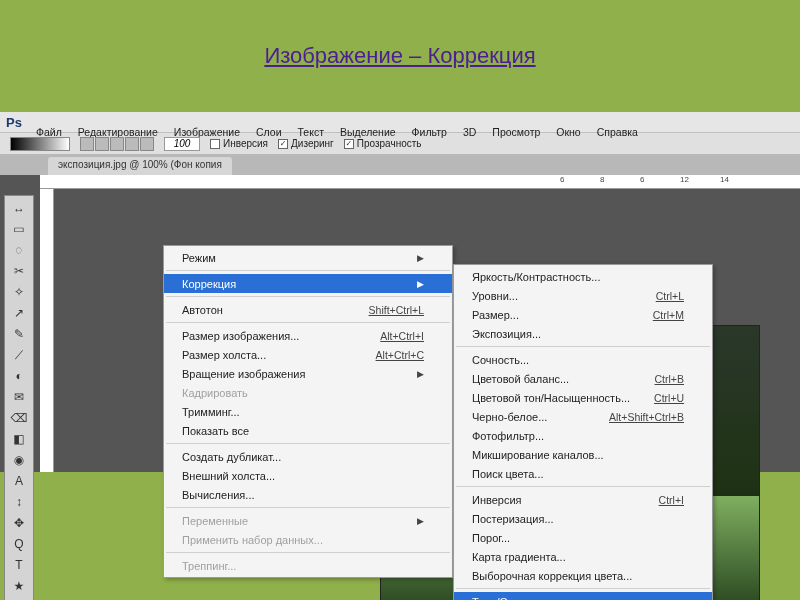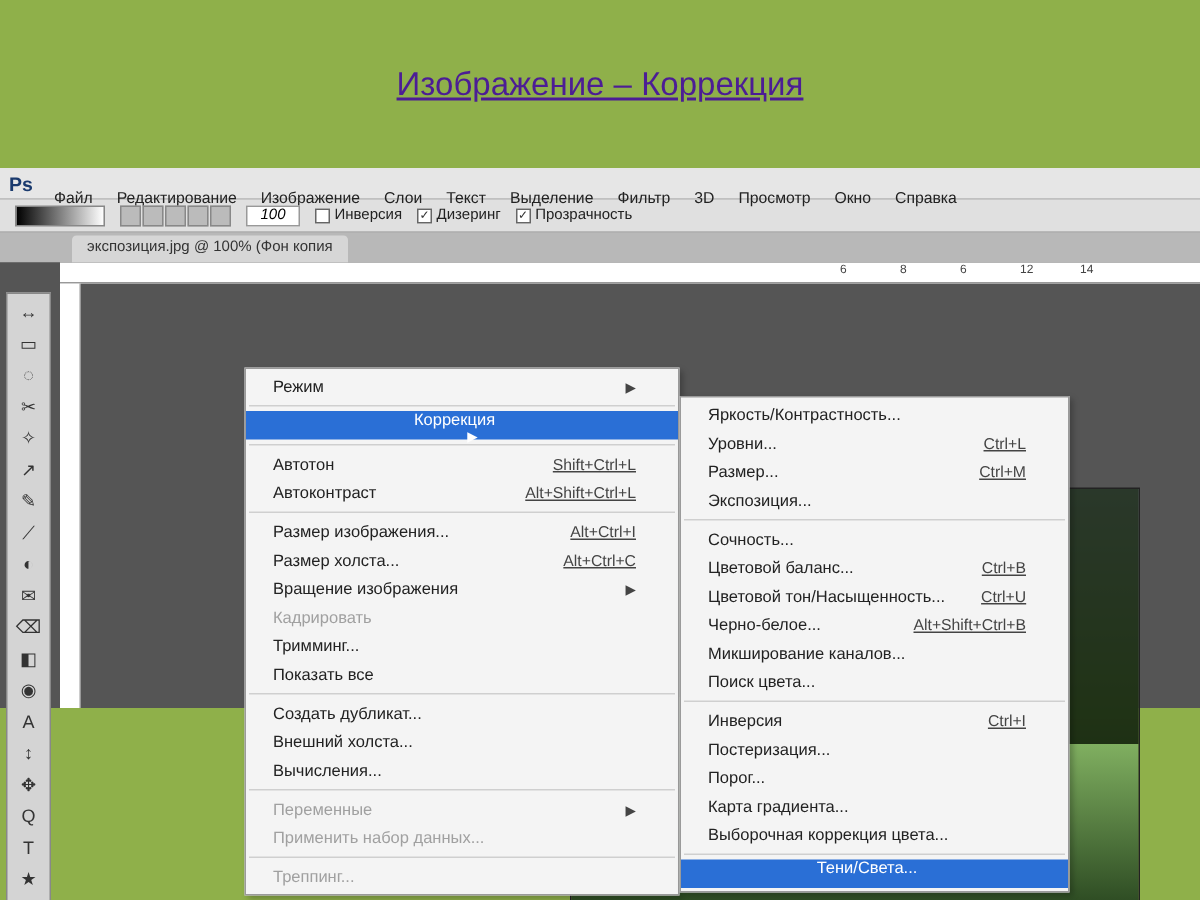--- a/index.html
+++ b/index.html
@@ -25,21 +25,21 @@
   .toolbox { position: absolute; top: 20px; left: 4px; width: 30px; background: #d4d4d4; border: 1px solid #888; padding: 2px 0; display: flex; flex-direction: column; align-items: center; gap: 2px; }
   .tbtn { width: 24px; height: 19px; background: #d4d4d4; border: 1px solid transparent; display: flex; align-items: center; justify-content: center; font-size: 12px; color: #333; cursor: default; }
   .photo { position: absolute; left: 380px; top: 150px; width: 380px; height: 280px; background: linear-gradient(#cfe2f0 0%, #8dbf6a 55%, #2c4a22 100%); border: 1px solid #222; overflow: hidden; }
   .photo .tree { position: absolute; top: -20px; left: -10px; width: 200px; height: 160px; background: radial-gradient(circle at 40% 40%, #1b3312 0%, #0e1d08 60%, transparent 70%); border-radius: 50%; opacity: .9; }
   .photo .tree2 { position: absolute; top: -30px; right: -10px; width: 120px; height: 200px; background: #0d1a07; border-radius: 60px 0 0 60px/120px 0 0 120px; opacity: .85; }
   .photo .person { position: absolute; bottom: 10px; left: 55%; width: 30px; height: 70px; background: #4a5a6a; border-radius: 6px 6px 2px 2px; }
   .menu { position: absolute; background: #f4f4f4; border: 1px solid #9a9a9a; box-shadow: 2px 2px 4px rgba(0,0,0,.25); font-size: 11px; color: #222; padding: 2px 0; }
   .menu .mi { height: 19px; padding: 0 28px 0 18px; display: flex; align-items: center; justify-content: space-between; white-space: nowrap; cursor: default; }
   .menu .mi .sc { color: #444; margin-left: 24px; font-size: 10.5px; text-decoration: underline; }
   .menu .mi .arr { margin-left: 24px; font-size: 9px; color: #444; }
-  .menu .mi.hl { background: #2a6fd6; color: #fff; flex-direction: column; }
+  .menu .mi.hl { background: #2a6fd6; color: #fff; }
   .menu .mi.hl .sc, .menu .mi.hl .arr { color: #fff; }
   .menu .mi.dis { color: #a0a0a0; }
   .menu .sep { height: 1px; background: #cfcfcf; margin: 3px 2px; }
   #menu-image { top: 133px; left: 163px; width: 290px; }
   #menu-corr { top: 152px; left: 453px; width: 260px; }
 </style>
 </head>
 <body>
 
 <div class="title-band">
@@ -136,24 +136,20 @@
       <div class="sep"></div>
       <div class="mi hl">
         <span>Коррекция</span>
         <span class="arr">▶</span>
       </div>
       <div class="sep"></div>
       <div class="mi">
         <span>Автотон</span>
         <span class="sc">Shift+Ctrl+L</span>
       </div>
-      <div class="mi">
-        <span>Автоконтраст</span>
-        <span class="sc">Alt+Shift+Ctrl+L</span>
-      </div>
       <div class="sep"></div>
       <div class="mi">
         <span>Размер изображения...</span>
         <span class="sc">Alt+Ctrl+I</span>
       </div>
       <div class="mi">
         <span>Размер холста...</span>
         <span class="sc">Alt+Ctrl+C</span>
       </div>
       <div class="mi">
@@ -217,20 +213,23 @@
       </div>
       <div class="mi">
         <span>Цветовой тон/Насыщенность...</span>
         <span class="sc">Ctrl+U</span>
       </div>
       <div class="mi">
         <span>Черно-белое...</span>
         <span class="sc">Alt+Shift+Ctrl+B</span>
       </div>
       <div class="mi">
+        <span>Фотофильтр...</span>
+      </div>
+      <div class="mi">
         <span>Микширование каналов...</span>
       </div>
       <div class="mi">
         <span>Поиск цвета...</span>
       </div>
       <div class="sep"></div>
       <div class="mi">
         <span>Инверсия</span>
         <span class="sc">Ctrl+I</span>
       </div>

